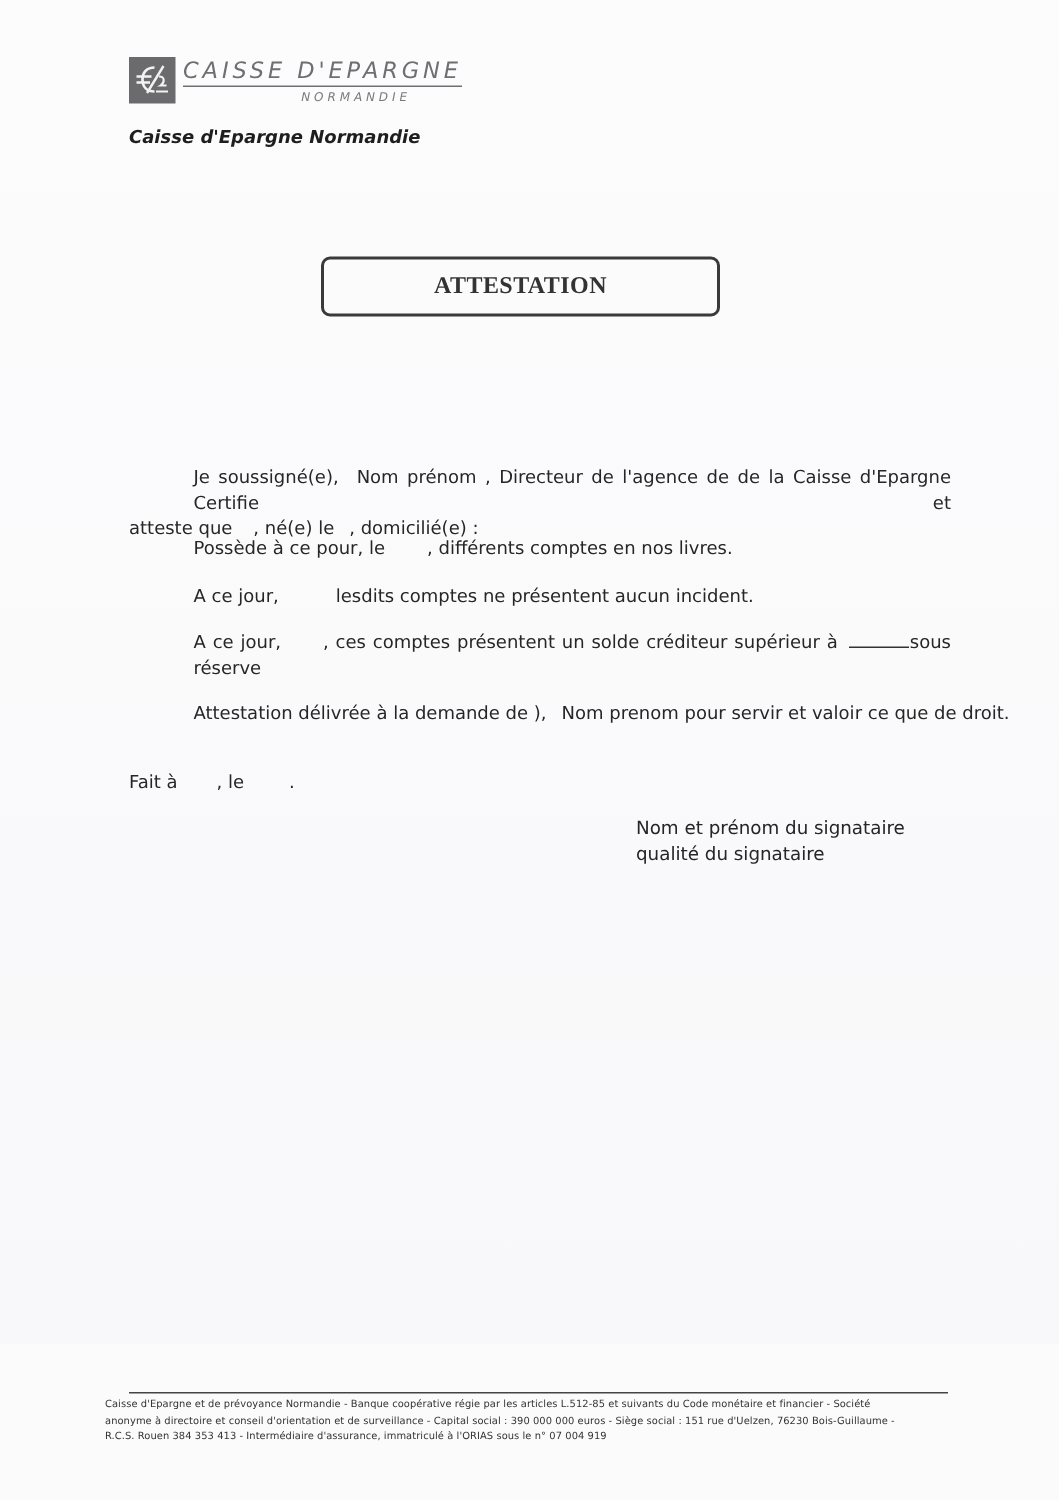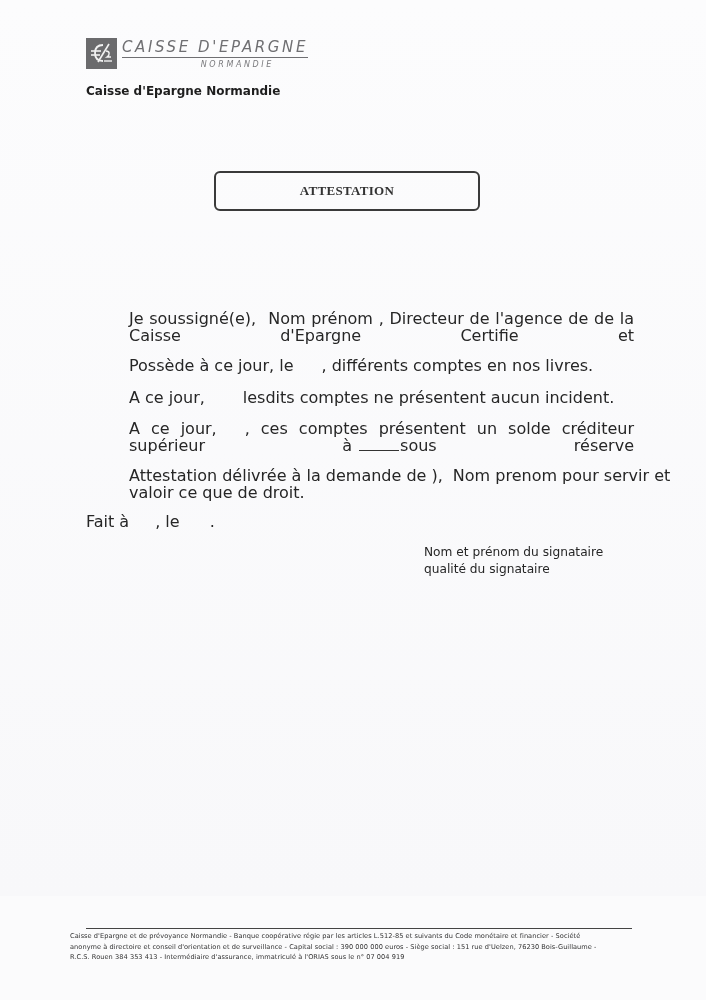--- a/index.html
+++ b/index.html
@@ -66,48 +66,49 @@
     .sender {
       position: absolute;
       left: 86px;
       top: 83px;
       font-size: 12px;
       line-height: 16px;
       color: #1e1e1e;
     }
     .sender-name {
       font-weight: bold;
+      font-style: italic;
     }
     
     .title-box {
       position: absolute;
       left: 214px;
       top: 171px;
       width: 266px;
       height: 40px;
       border: 2px solid #3a3a3a;
       border-radius: 6px;
       display: flex;
       align-items: center;
       justify-content: center;
       box-sizing: border-box;
     }
     .title-text {
       font-family: "Liberation Serif", "DejaVu Serif", serif;
       font-weight: bold;
-      font-size: 13px;
+      font-size: 16px;
       color: #333;
       letter-spacing: 0.3px;
     }
     
     .body-text {
       position: absolute;
       left: 86px;
       width: 548px;
-      font-size: 16px;
+      font-size: 12px;
       color: #262626;
       line-height: 17px;
     }
     .indent {
       padding-left: 43px;
     }
     .p1 { top: 310px; }
     .p1 .l1 { text-align: justify; text-align-last: justify; padding-left: 43px; }
     .p2 { top: 357px; }
     .p3 { top: 389px; }
@@ -181,24 +182,27 @@
   </div>
 
   <div class="title-box">
     <span class="title-text">ATTESTATION</span>
   </div>
 
   <div class="body-text p1">
     <div class="l1">
       <span>Je soussigné(e),</span><span class="gap" style="width:12px"></span><span>Nom prénom , Directeur de l'agence de  de la Caisse d'Epargne Certifie et</span>
     </div>
+    <div>
+      <span>atteste que</span><span class="gap" style="width:14px"></span><span>, né(e) le</span><span class="gap" style="width:10px"></span><span>, domicilié(e) :</span>
+    </div>
   </div>
 
   <div class="body-text p2 indent">
-    <span>Possède à ce jour, le</span><span class="gap" style="width:28px"></span><span>, différents comptes en nos livres.</span>
+    <span>Possède à ce pour, le</span><span class="gap" style="width:28px"></span><span>, différents comptes en nos livres.</span>
   </div>
 
   <div class="body-text p3 indent">
     <span>A ce jour,</span><span class="gap" style="width:38px"></span><span>lesdits comptes ne présentent aucun incident.</span>
   </div>
 
   <div class="body-text p4">
     <div class="l1">
       <span>A ce jour,</span><span class="gap" style="width:28px"></span><span>, ces comptes présentent un solde créditeur supérieur à</span><span class="gap" style="width:6px"></span><span class="blank-line"></span><span>sous réserve</span>
     </div>

